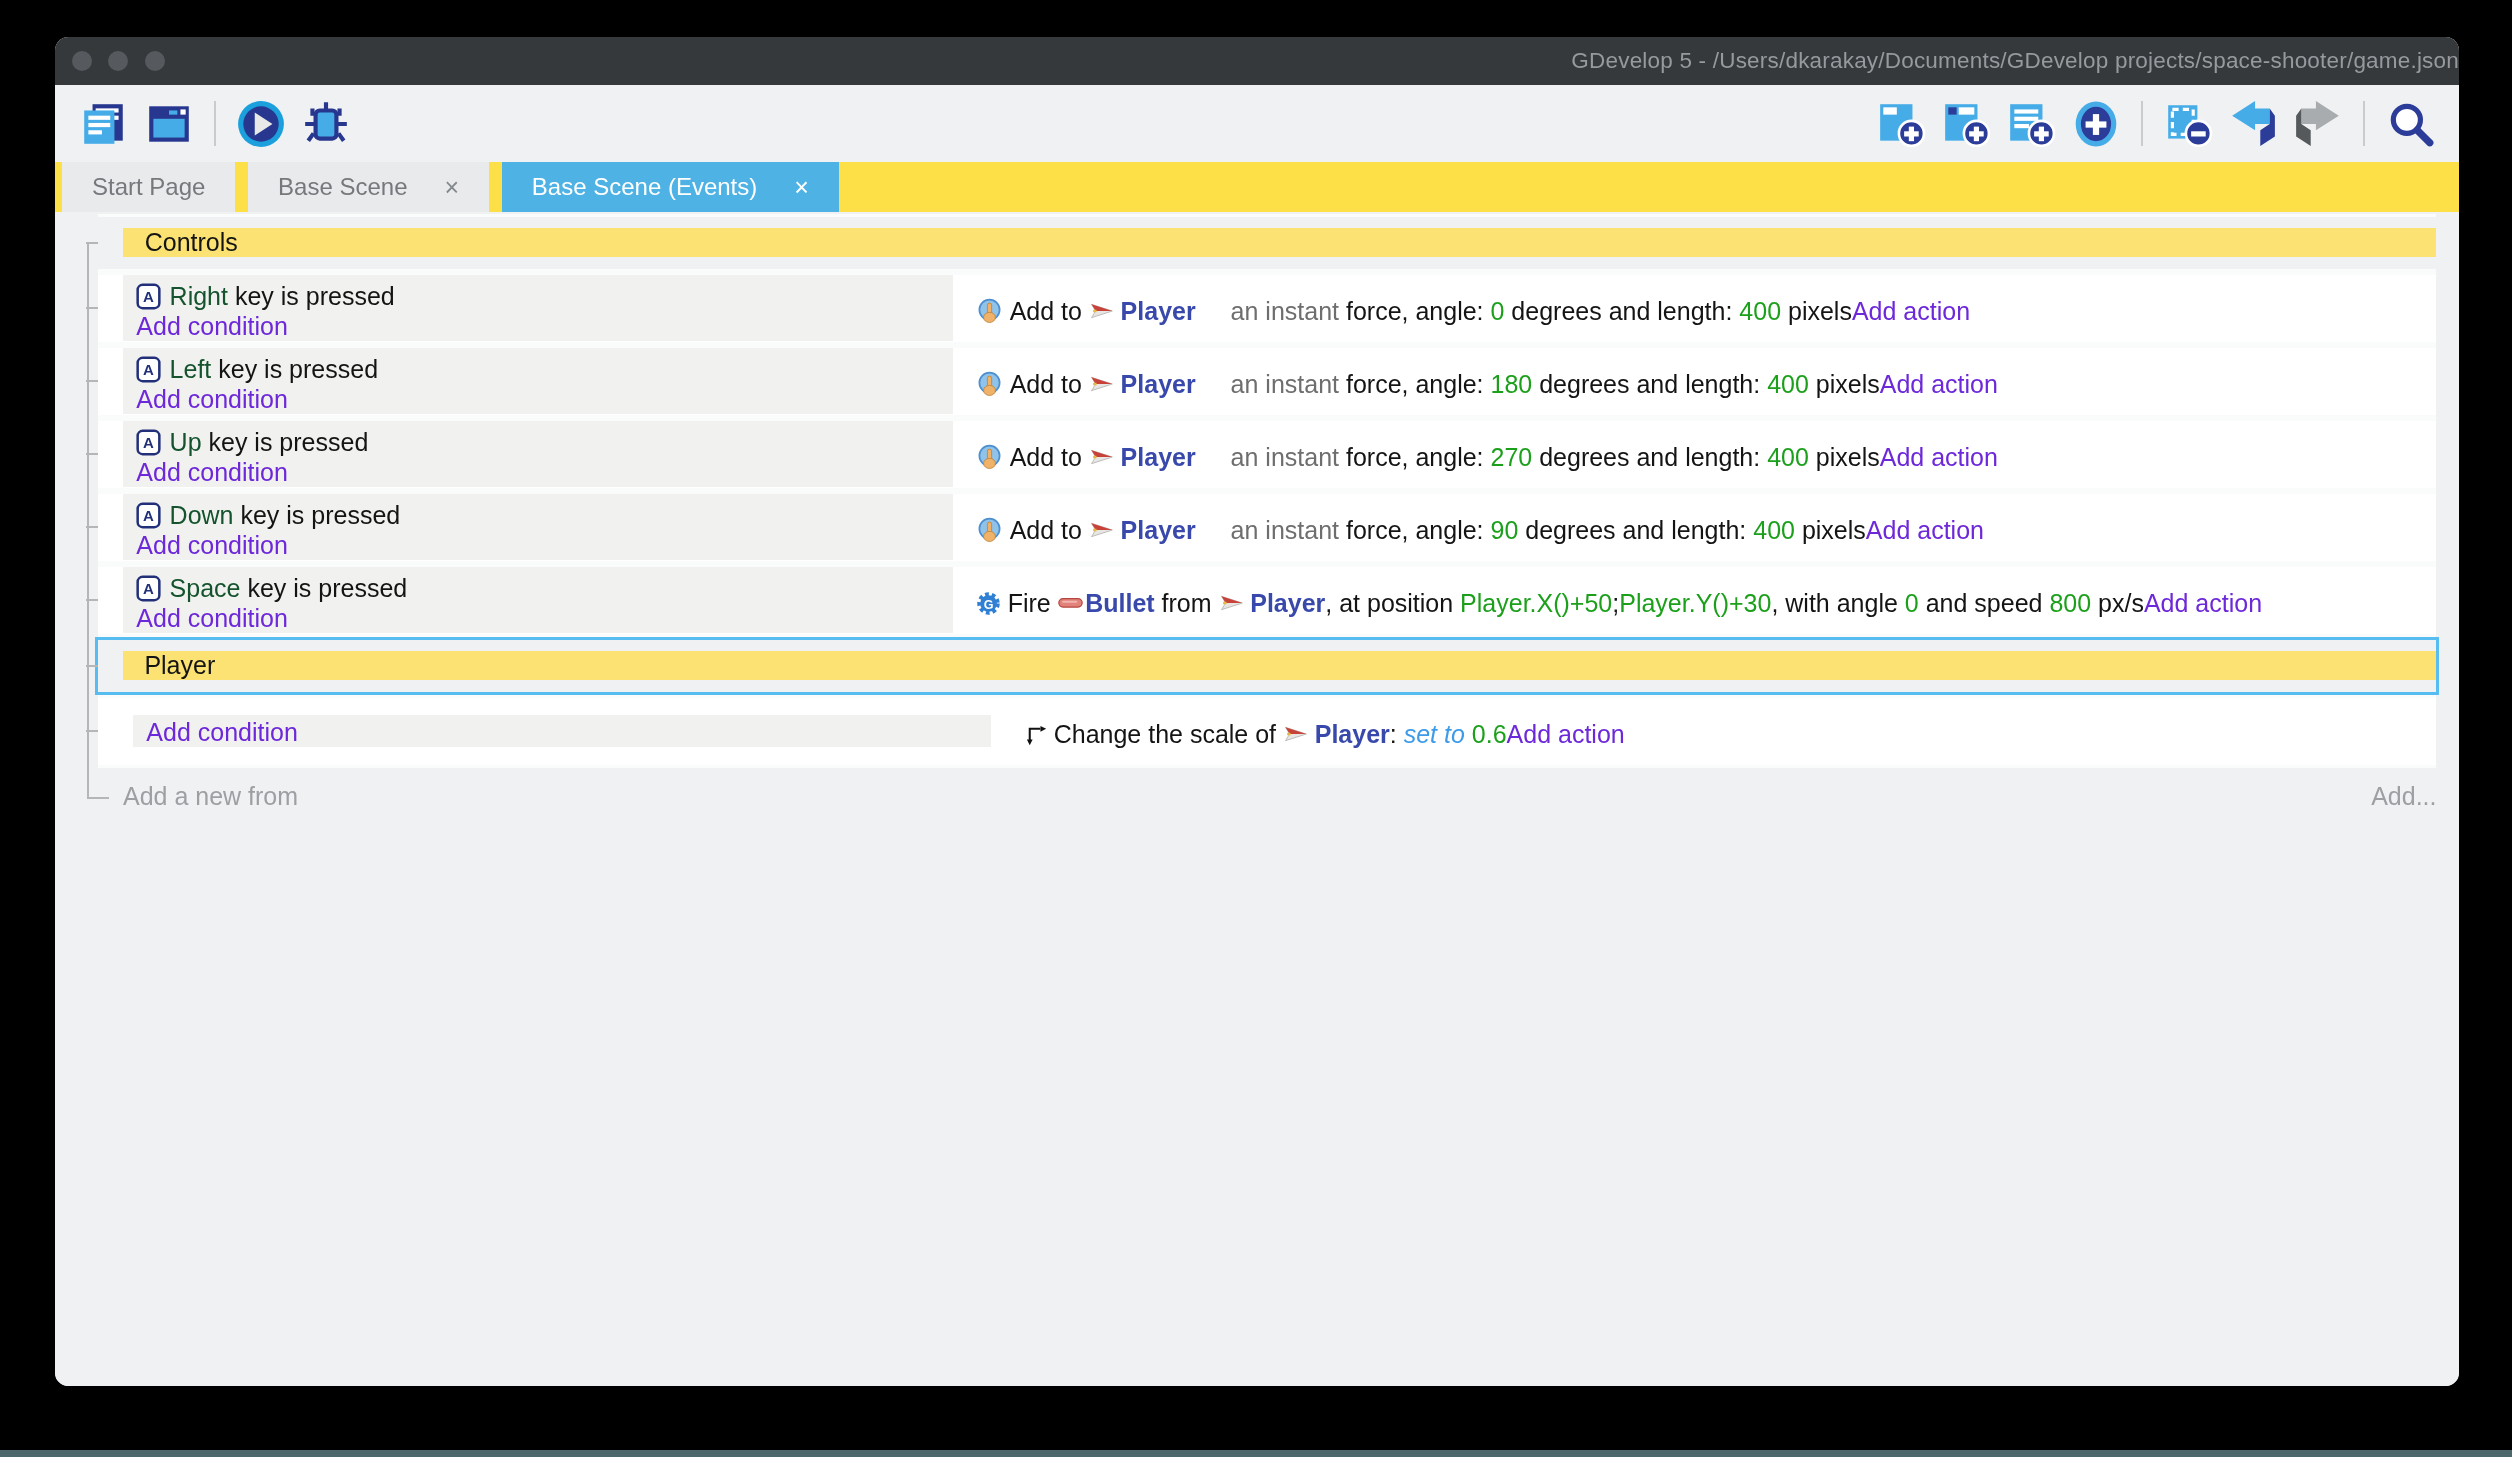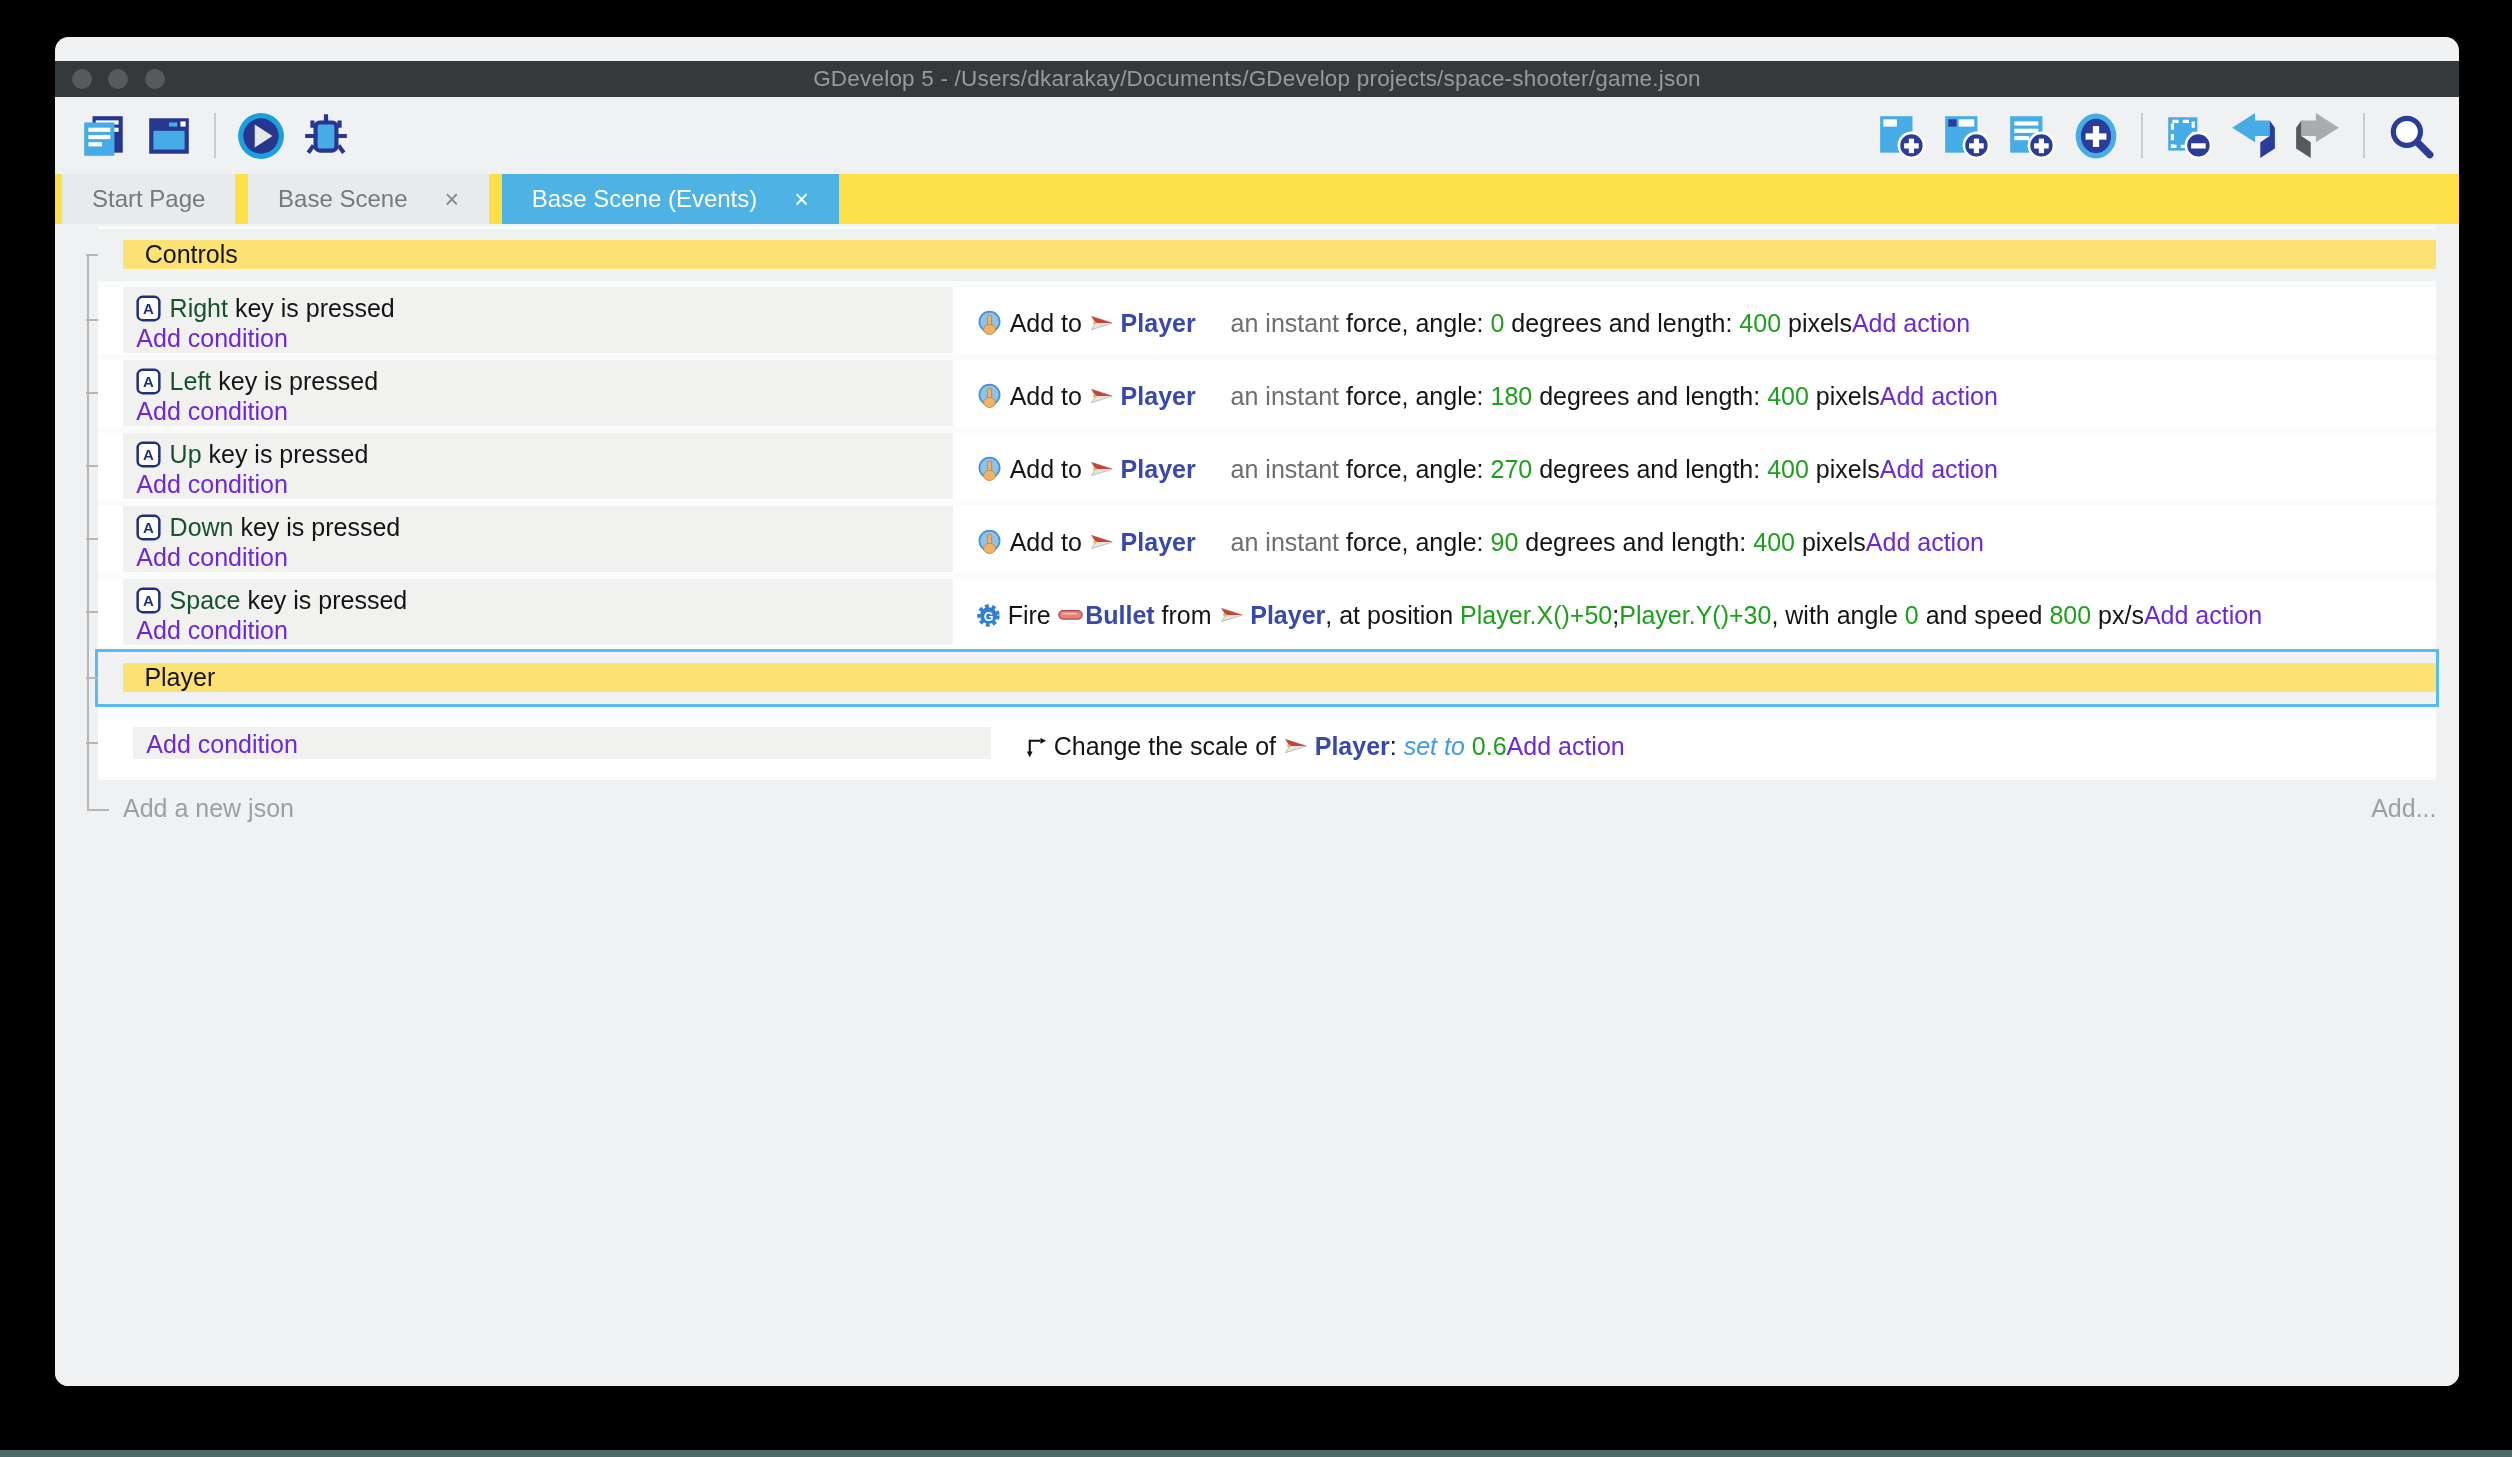--- a/index.html
+++ b/index.html
@@ -10,22 +10,22 @@
   }
   .desk-strip { position:absolute; left:0; right:0; bottom:0; height:8.3px; background:#4C686B; }
 
   .window {
     position:absolute; left:55px; top:37px; width:2404px; height:1349px;
     background:#F0F1F3; border-radius:13.3px; overflow:hidden;
     box-shadow:0 25px 75px rgba(0,0,0,.65);
   }
 
   
-  .titlebar { height:36px; background:#35393C; position:relative;
-    display:flex; align-items:center; justify-content:center;margin-top:24px; }
+  .titlebar { height:48px; background:#35393C; position:relative;
+    display:flex; align-items:center; justify-content:flex-end; }
   .traffic { position:absolute; left:16.7px; top:0; height:100%; display:flex; align-items:center; gap:16.7px; }
   .light { width:20px; height:20px; border-radius:50%; background:#56595D; }
   .title-text { color:#969A9E; font-size:22.5px; letter-spacing:0.2px; }
 
   
   .toolbar { height:77px; display:flex; align-items:center; padding:0 16.7px; background:#F0F1F3; }
   .tb-btn { width:50px; height:50px; margin:0 7.5px; flex:none; cursor:pointer; }
   .tb-btn .icon-wrap, .tb-btn svg { width:100%; height:100%; display:block; }
   .tb-divider { width:1.7px; height:45px; background:#C9CBCD; margin:0 12.5px; flex:none; }
   .tb-spacer { flex:1; }
@@ -379,20 +379,20 @@
                 </svg></span><span class="seg">Change the scale of </span><span class="icon i-player"><svg width="25" height="20" viewBox="0 0 30 24">
                   <polygon points="28,12 3,4 8,12 3,20" fill="#E8E6E4" stroke="#B5B2AE" stroke-width="1"></polygon>
                   <polygon points="28,12 3,4 8,12" fill="#C8423A"></polygon>
                   <rect x="5" y="10.5" width="4" height="3" fill="#E8B93C"></rect>
                 </svg></span><span class="seg object">Player</span><span class="seg">: </span><span class="seg op">set to</span><span class="seg"> </span><span class="seg expr">0.6</span></div>
             <div class="line addlink">Add action</div>
           </div>
         </div>
       </div>
     <div class="sheet-footer">
-      <span>Add a new json</span>
+      <span>Add a new from</span>
       <span>Add...</span>
     </div>
   </div>
 
 </div>
 <div class="desk-strip"></div>
 
 
 </body></html>

